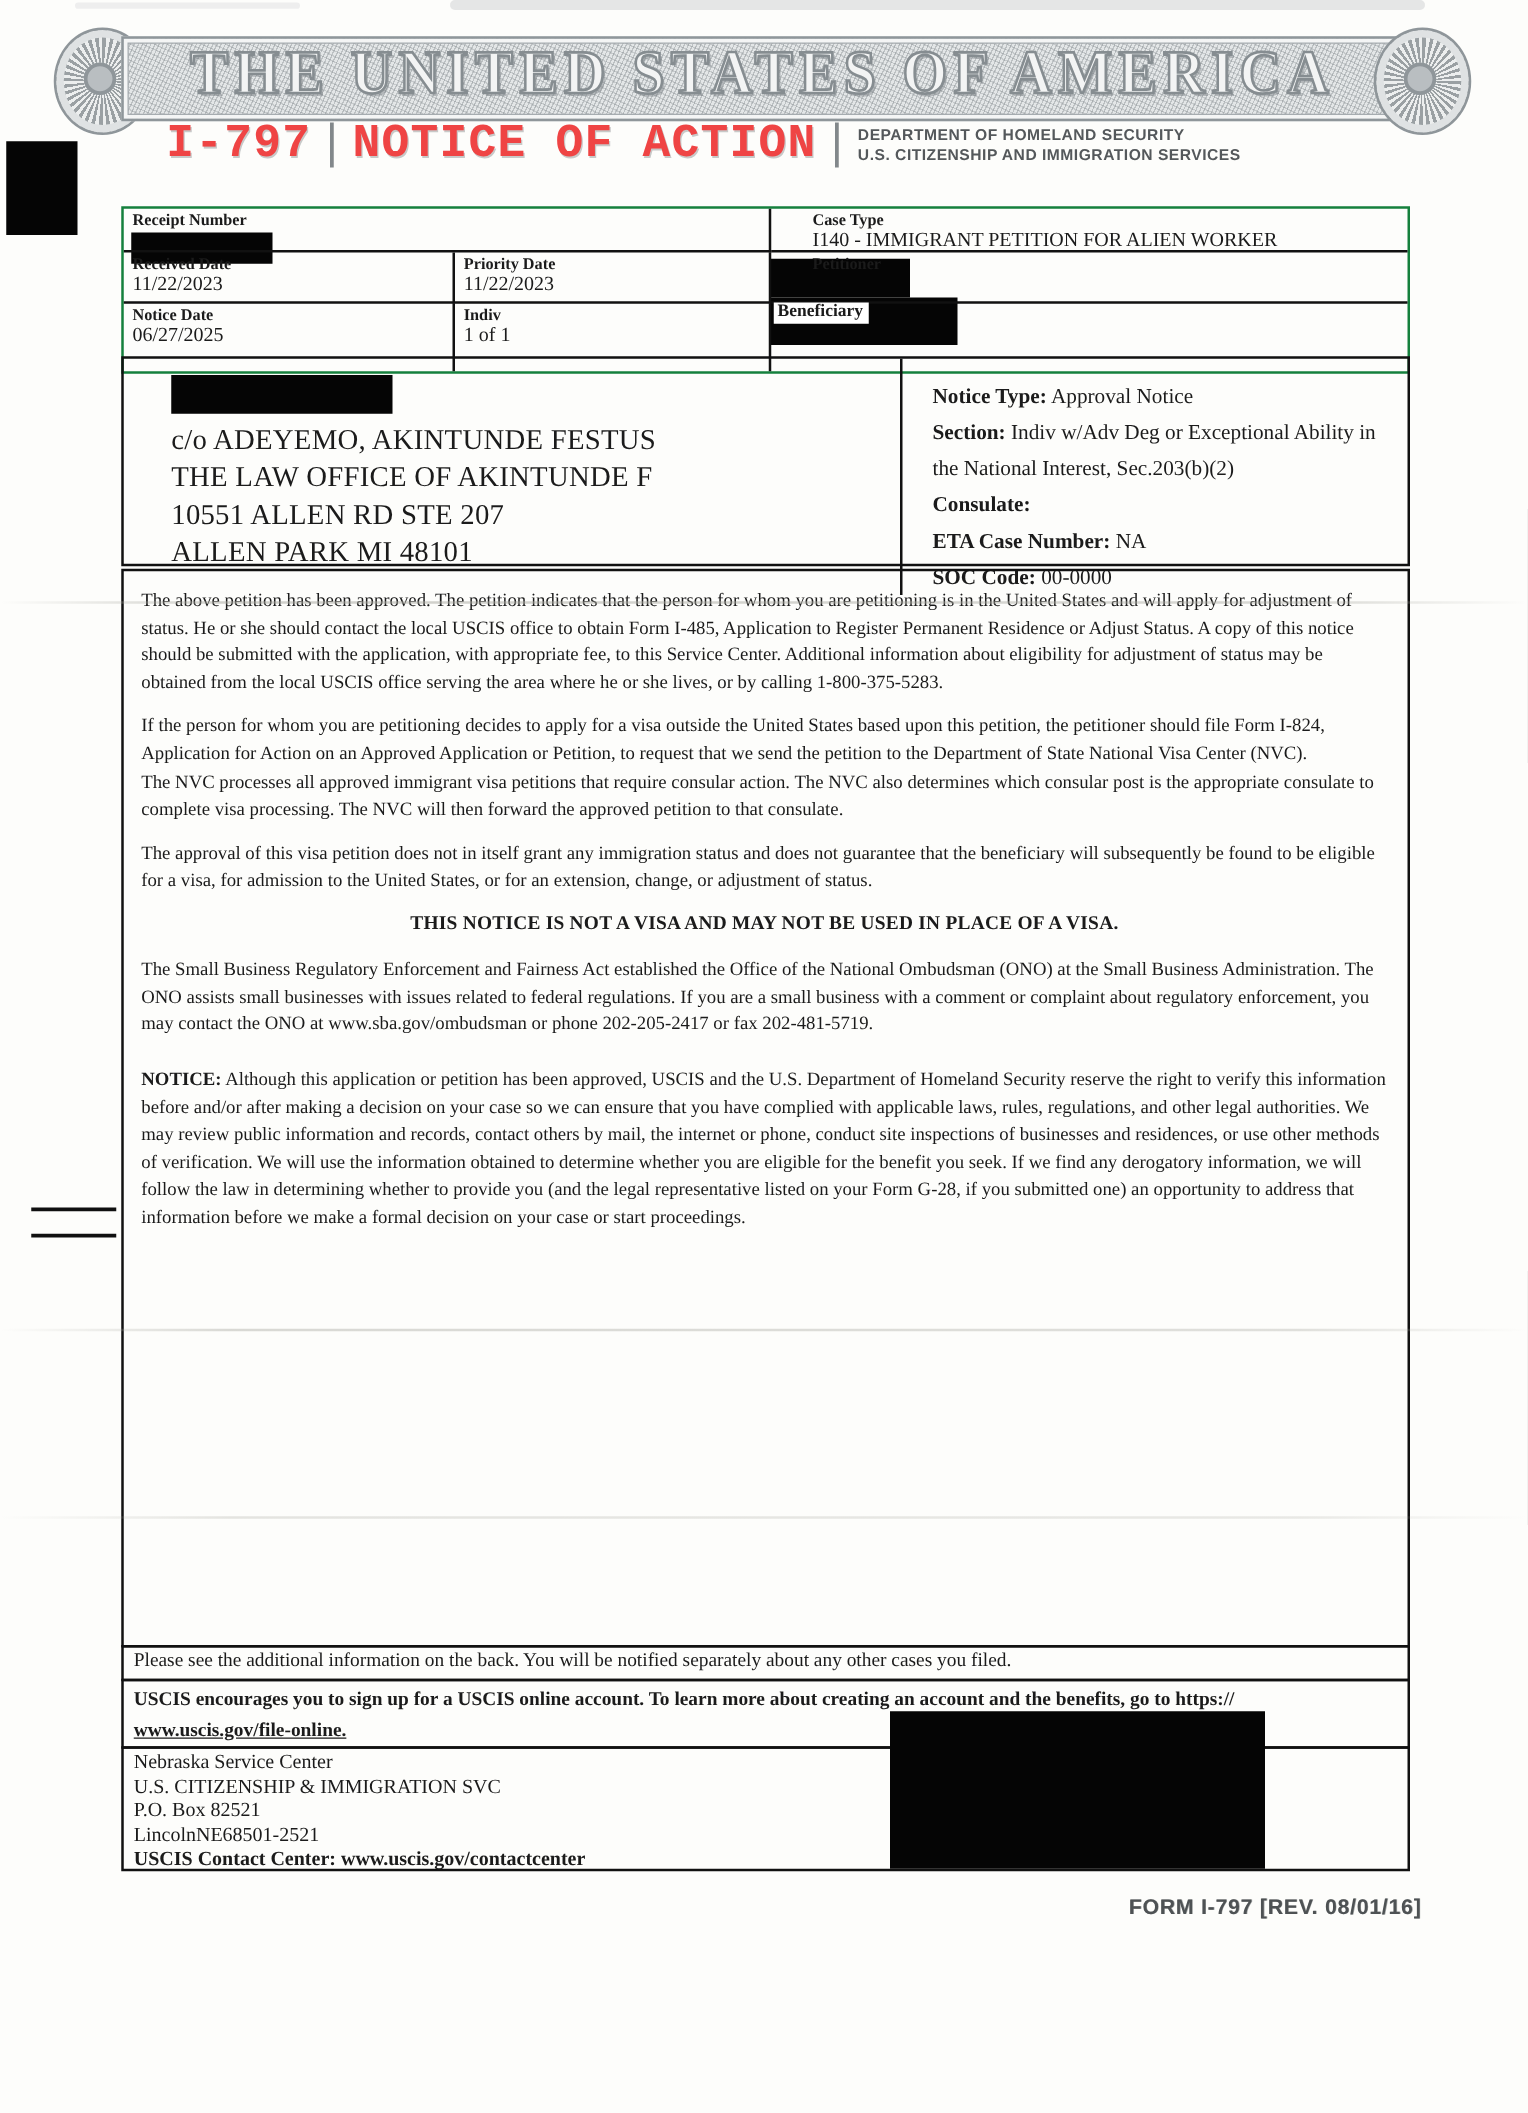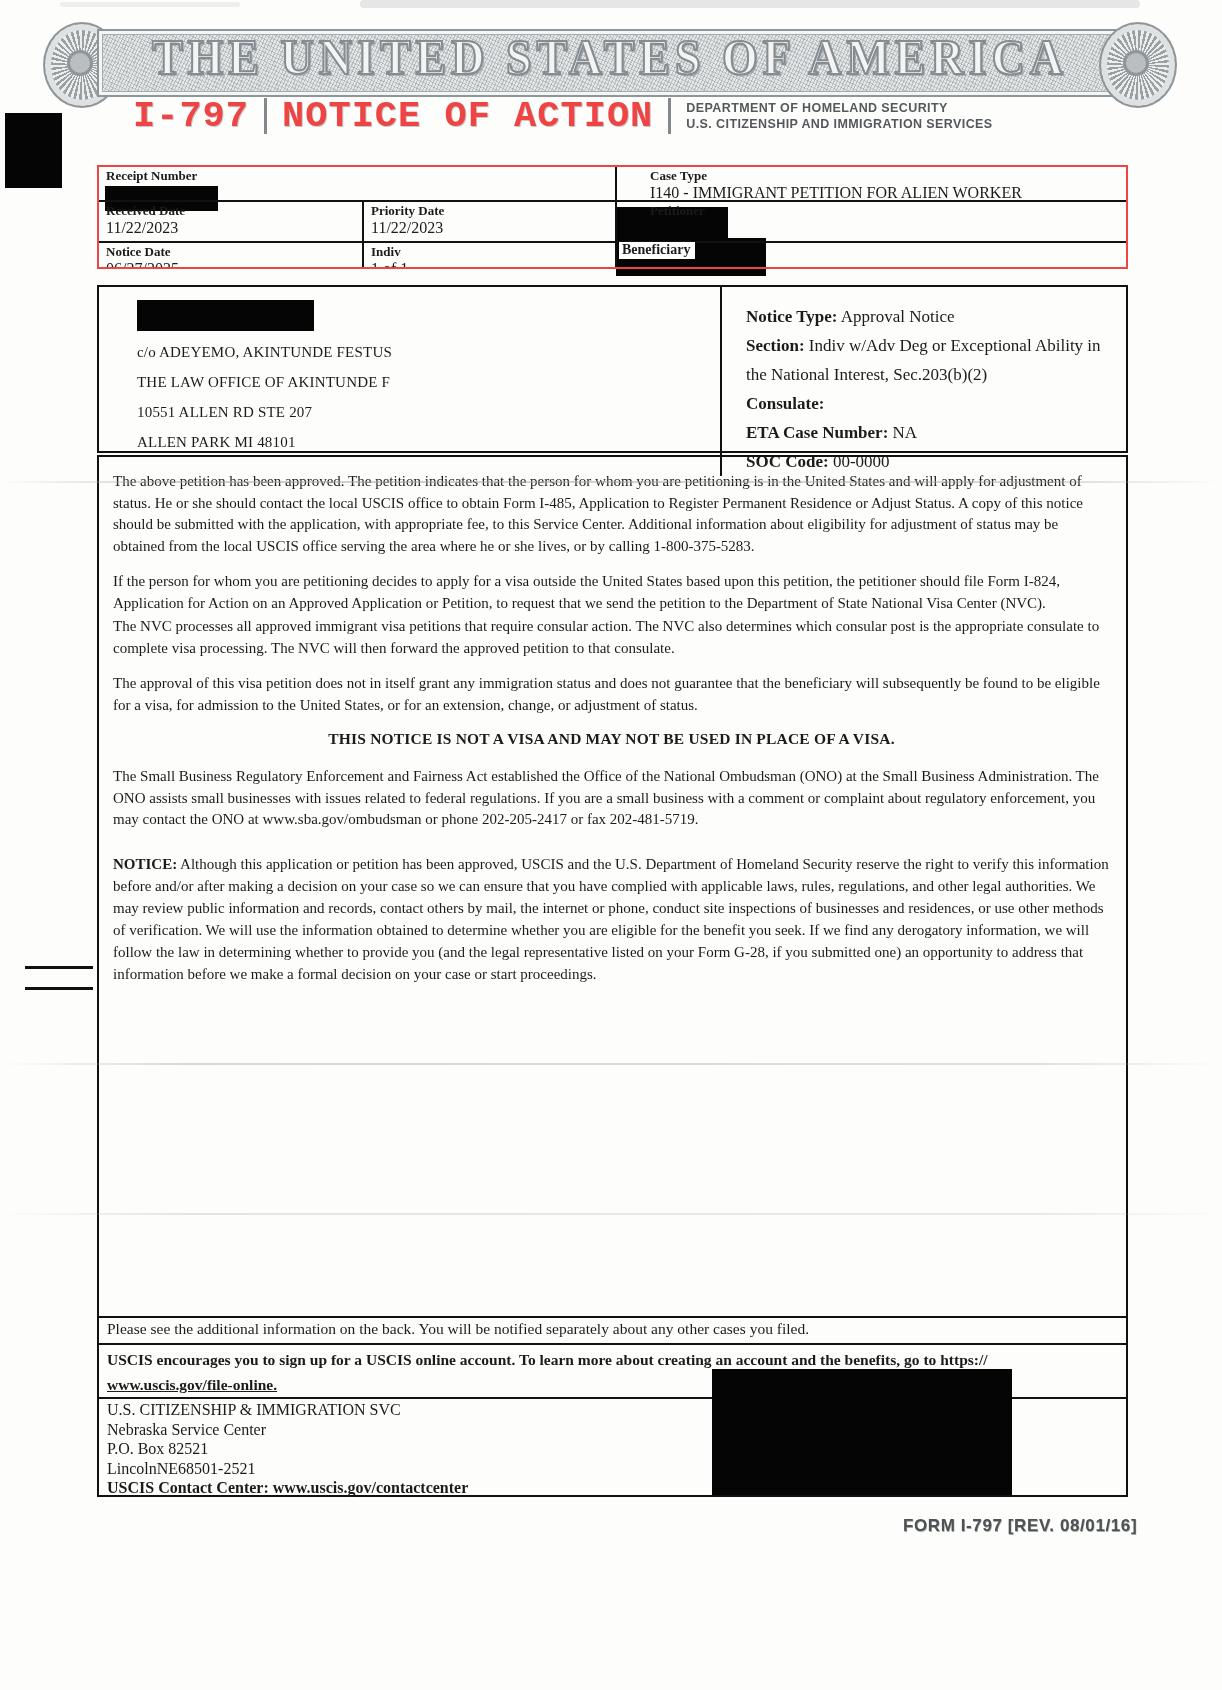--- a/index.html
+++ b/index.html
@@ -69,22 +69,22 @@
   .r-petitioner{left:616px;top:207px;width:112px;height:31px;}
   .r-beneficiary{left:616px;top:238px;width:150px;height:38px;}
   .beneficiary-chip{
     position:absolute;left:619px;top:242px;background:#fff;padding:0 5px 1px 3px;
     font-weight:bold;font-size:14px;z-index:5;text-align:center;
   }
   .r-footer{left:712px;top:1369px;width:300px;height:126px;z-index:6;}
 
   
   .case-table{
-    position:absolute;left:97px;top:165px;width:1031px;height:104px;
-    border:2px solid #ef4444;
+    position:absolute;left:97px;top:165px;width:1031px;height:134px;
+    border:2px solid #15803d;
     display:grid;
     grid-template-columns:265px 253px 1fr;
     grid-template-rows:35px 41px 1fr;
     box-sizing:border-box;
     background:transparent;
   }
   .cell{border-right:2px solid #111;border-bottom:2px solid #111;padding:1px 7px;box-sizing:border-box;overflow:hidden;}
   .cell.last-col{border-right:none;padding-left:33px;}
   .cell.last-row{border-bottom:none;}
   .cell .lbl{font-weight:bold;font-size:13px;display:block;line-height:15px;}
@@ -92,21 +92,21 @@
   .span2{grid-column:1 / span 2;}
 
   
   .addr-box{
     position:absolute;left:97px;top:285px;width:1031px;height:168px;
     border:2px solid #111;box-sizing:border-box;
     display:grid;grid-template-columns:623px 1fr;
   }
   .addr-left{border-right:2px solid #111;padding:13px 10px 0 38px;box-sizing:border-box;position:relative;}
   .addr-redact{width:177px;height:31px;background:#050505;margin-bottom:6px;}
-  .addr-line{font-size:15px;line-height:30px;letter-spacing:.2px;white-space:nowrap;}
+  .addr-line{font-size:23px;line-height:30px;letter-spacing:.2px;white-space:nowrap;}
   .notice-panel{padding:15px 10px 0 24px;box-sizing:border-box;}
   .np-row{font-size:17px;line-height:29px;}
   .np-row b{font-weight:bold;}
 
   
   .body-box{
     position:absolute;left:97px;top:455px;width:1031px;height:863px;
     border:2px solid #111;box-sizing:border-box;
     padding:14px 16px 0 14px;
   }
@@ -239,22 +239,22 @@
   <div class="crease c3"></div>
 
   <div class="foot-box f-backinfo">Please see the additional information on the back. You will be notified separately about any other cases you filed.</div>
 
   <div class="foot-box f-online">
     <span>USCIS encourages you to sign up for a USCIS online account. To learn more about creating an account and the benefits, go to https://</span>
     <span class="url">www.uscis.gov/file-online.</span>
   </div>
 
   <div class="foot-box f-service">
+    <span class="svc-line">Nebraska Service Center</span>
     <span class="svc-line">U.S. CITIZENSHIP &amp; IMMIGRATION SVC</span>
-    <span class="svc-line">Nebraska Service Center</span>
     <span class="svc-line">P.O. Box 82521</span>
     <span class="svc-line">LincolnNE68501-2521</span>
     <span class="svc-line contact">USCIS Contact Center: www.uscis.gov/contactcenter</span>
   </div>
 
   <div class="redact r-footer"></div>
 
   <div class="form-rev">FORM I-797 [REV. 08/01/16]</div>
 
 </div>

